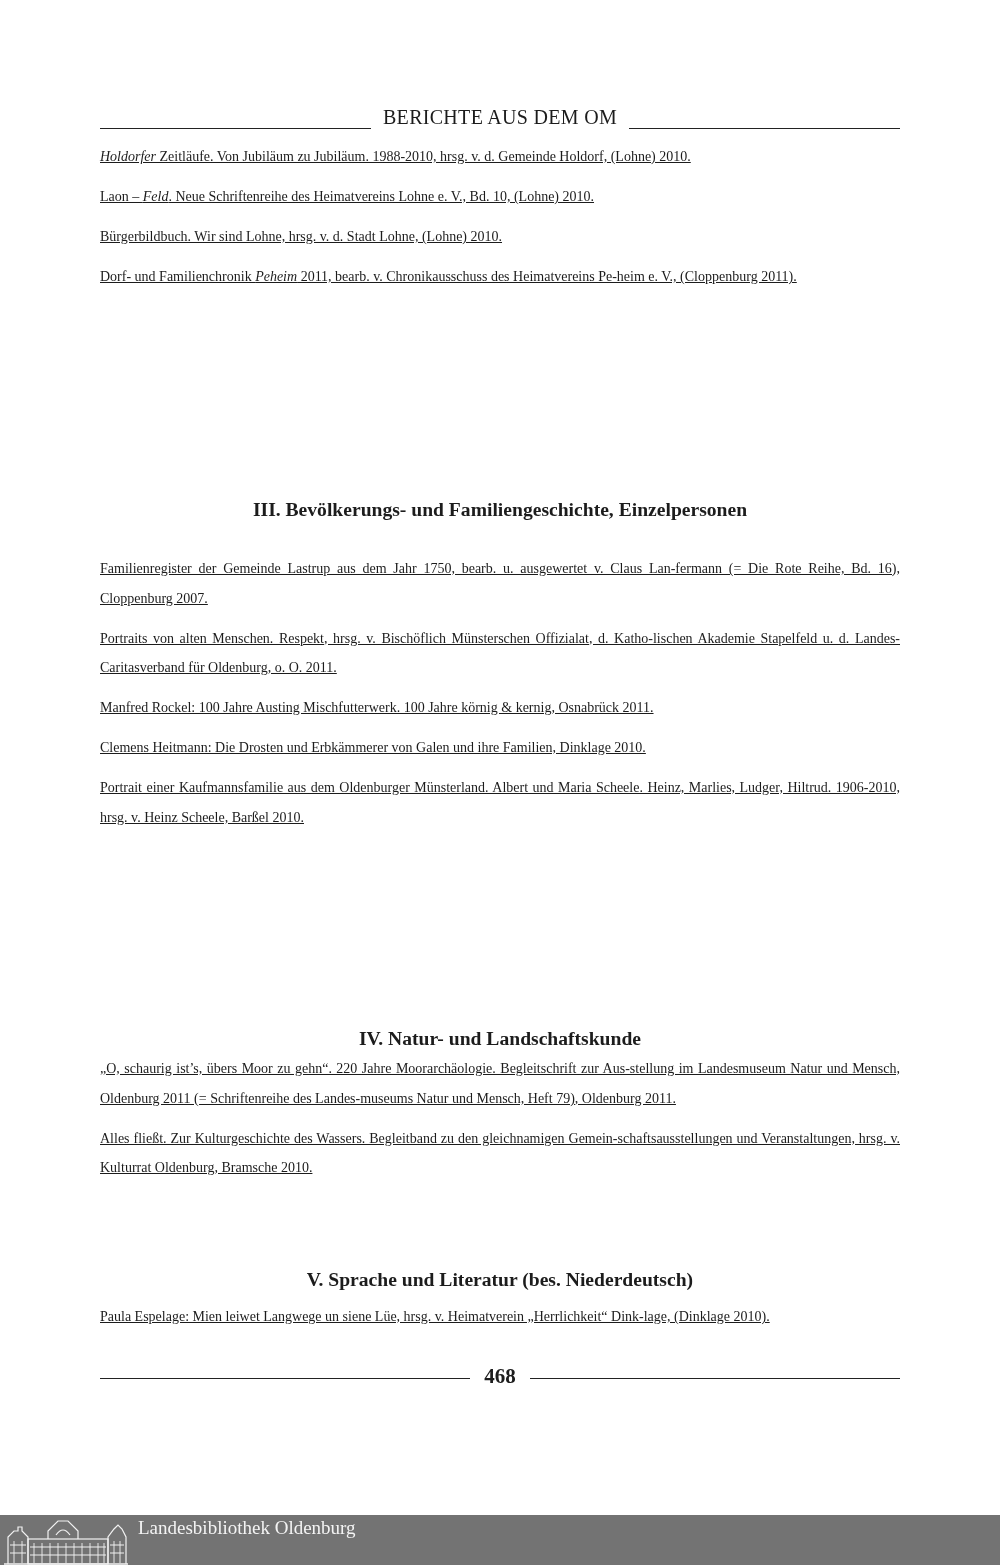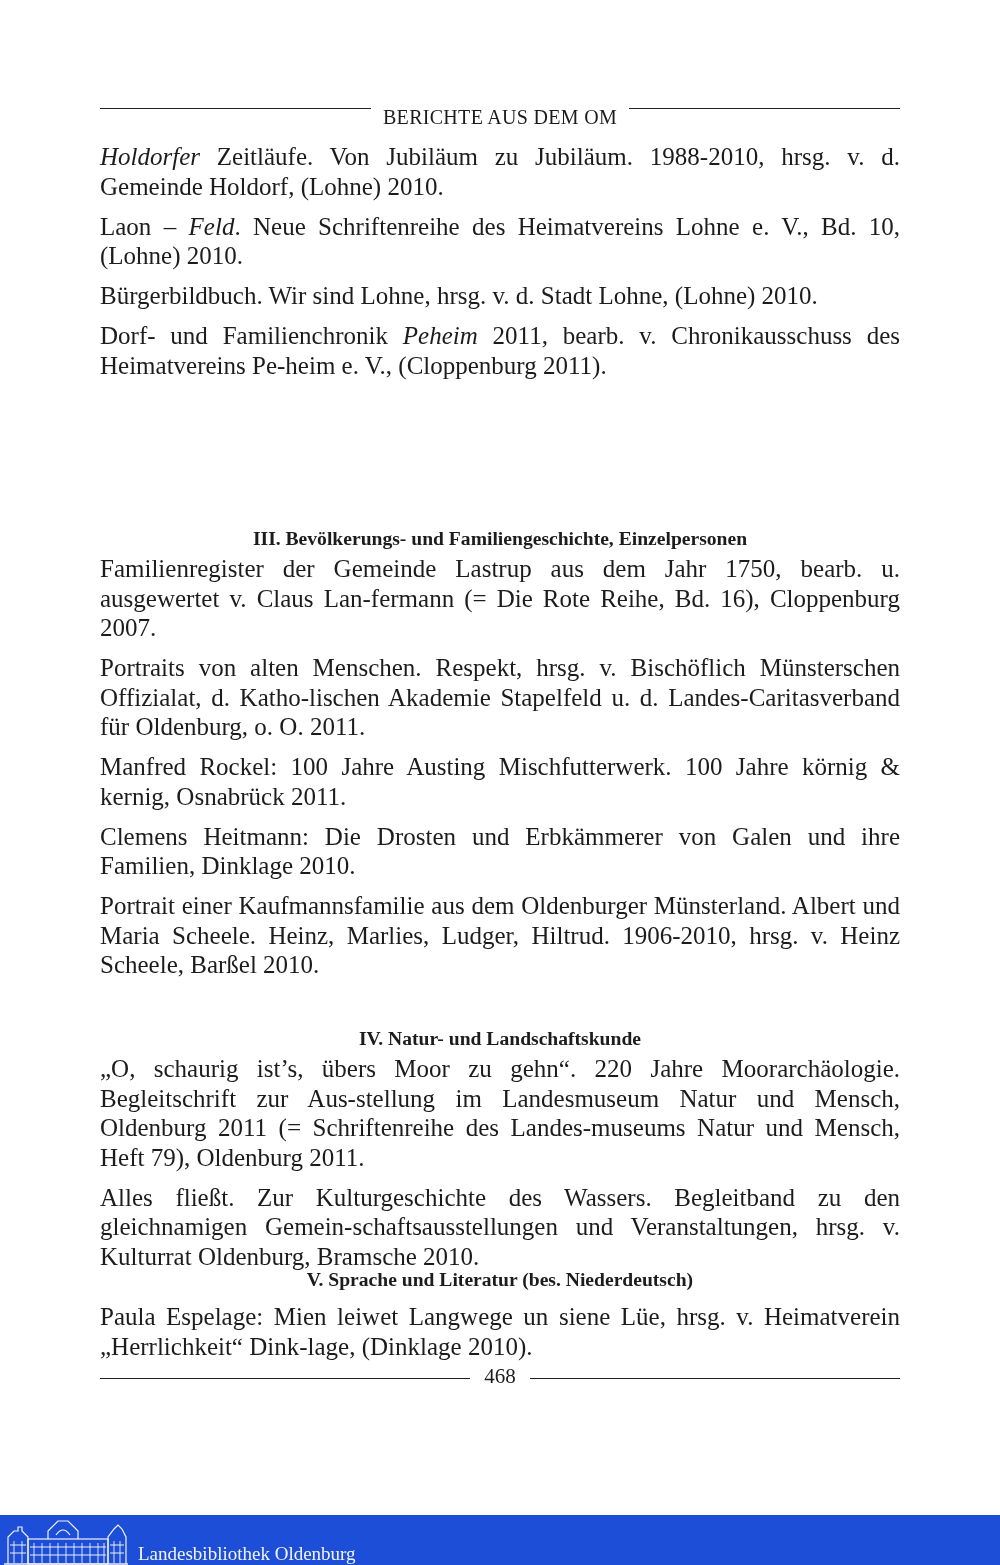--- a/index.html
+++ b/index.html
@@ -17,80 +17,82 @@
     left: 100px;
     top: 0;
     width: 800px;
   }
   .running-head {
     position: absolute;
     top: 106px;
     left: 0;
     width: 800px;
     display: flex;
-    align-items: flex-start;
+    align-items: flex-end;
     font-size: 20px;
     letter-spacing: 0.3px;
   }
   .running-head .rule {
     flex: 1;
     height: 0;
     border-top: 1.3px solid #222;
     margin-top: 2px;
   }
   .running-head .rule.left { margin-right: 12px; }
   .running-head .rule.right { margin-left: 12px; }
   .entries {
     position: absolute;
     left: 0;
     width: 800px;
   }
   .entry {
-    font-size: 25px;
+    font-size: 14px;
     line-height: 29.5px;
     text-align: justify;
     margin: 0 0 10.5px 0;
     hyphens: manual;
+    text-decoration: underline;
   }
   .entry i { font-style: italic; }
   .section-heading {
     position: absolute;
     left: 0;
     width: 800px;
     text-align: center;
     font-weight: bold;
     font-size: 19.6px;
     line-height: 28px;
   }
   .folio {
     position: absolute;
     top: 1364px;
     left: 0;
     width: 800px;
     display: flex;
     align-items: center;
     font-size: 21px;
+    font-weight: bold;
   }
   .folio .rule {
     flex: 1;
     height: 0;
     border-top: 1.3px solid #222;
     margin-top: 4px;
   }
   .folio .rule.left { margin-right: 14px; }
   .folio .rule.right { margin-left: 14px; }
   .footer-bar {
     position: absolute;
     left: 0;
     top: 1515px;
     width: 1000px;
     height: 50px;
-    background: #1d4ed8;
+    background: #737373;
     display: flex;
-    align-items: flex-end;
+    align-items: flex-start;
   }
   .footer-bar .logo {
     width: 124px;
     height: 48px;
     margin-left: 4px;
     margin-top: 2px;
   }
   .footer-bar .lib-name {
     color: #f4f4f4;
     font-size: 19px;
@@ -109,21 +111,21 @@
     <span class="rule right"></span>
   </div>
 
   <div class="entries" style="top:142px;">
     <p class="entry"><i>Holdorfer</i><span> Zeitläufe. Von Jubiläum zu Jubiläum. 1988-2010, hrsg. v. d. Gemeinde Holdorf, (Lohne) 2010.</span></p>
     <p class="entry"><span>Laon – </span><i>Feld</i><span>. Neue Schriftenreihe des Heimatvereins Lohne e. V., Bd. 10, (Lohne) 2010.</span></p>
     <p class="entry"><span>Bürgerbildbuch. Wir sind Lohne, hrsg. v. d. Stadt Lohne, (Lohne) 2010.</span></p>
     <p class="entry"><span>Dorf- und Familienchronik </span><i>Peheim</i><span> 2011, bearb. v. Chronikausschuss des Heimatvereins Pe-heim e. V., (Cloppenburg 2011).</span></p>
   </div>
 
-  <div class="section-heading" style="top:525px;text-align:center;">III. Bevölkerungs- und Familiengeschichte, Einzelpersonen</div>
+  <div class="section-heading" style="top:496px;text-align:center;">III. Bevölkerungs- und Familiengeschichte, Einzelpersonen</div>
   <div class="entries" style="top:554px;">
     <p class="entry">Familienregister der Gemeinde Lastrup aus dem Jahr 1750, bearb. u. ausgewertet v. Claus Lan-fermann (= Die Rote Reihe, Bd. 16), Cloppenburg 2007.</p>
     <p class="entry">Portraits von alten Menschen. Respekt, hrsg. v. Bischöflich Münsterschen Offizialat, d. Katho-lischen Akademie Stapelfeld u. d. Landes-Caritasverband für Oldenburg, o. O. 2011.</p>
     <p class="entry">Manfred Rockel: 100 Jahre Austing Mischfutterwerk. 100 Jahre körnig &amp; kernig, Osnabrück 2011.</p>
     <p class="entry">Clemens Heitmann: Die Drosten und Erbkämmerer von Galen und ihre Familien, Dinklage 2010.</p>
     <p class="entry">Portrait einer Kaufmannsfamilie aus dem Oldenburger Münsterland. Albert und Maria Scheele. Heinz, Marlies, Ludger, Hiltrud. 1906-2010, hrsg. v. Heinz Scheele, Barßel 2010.</p>
   </div>
 
   <div class="section-heading" style="top:1025px;">IV. Natur- und Landschaftskunde</div>
   <div class="entries" style="top:1054px;">

